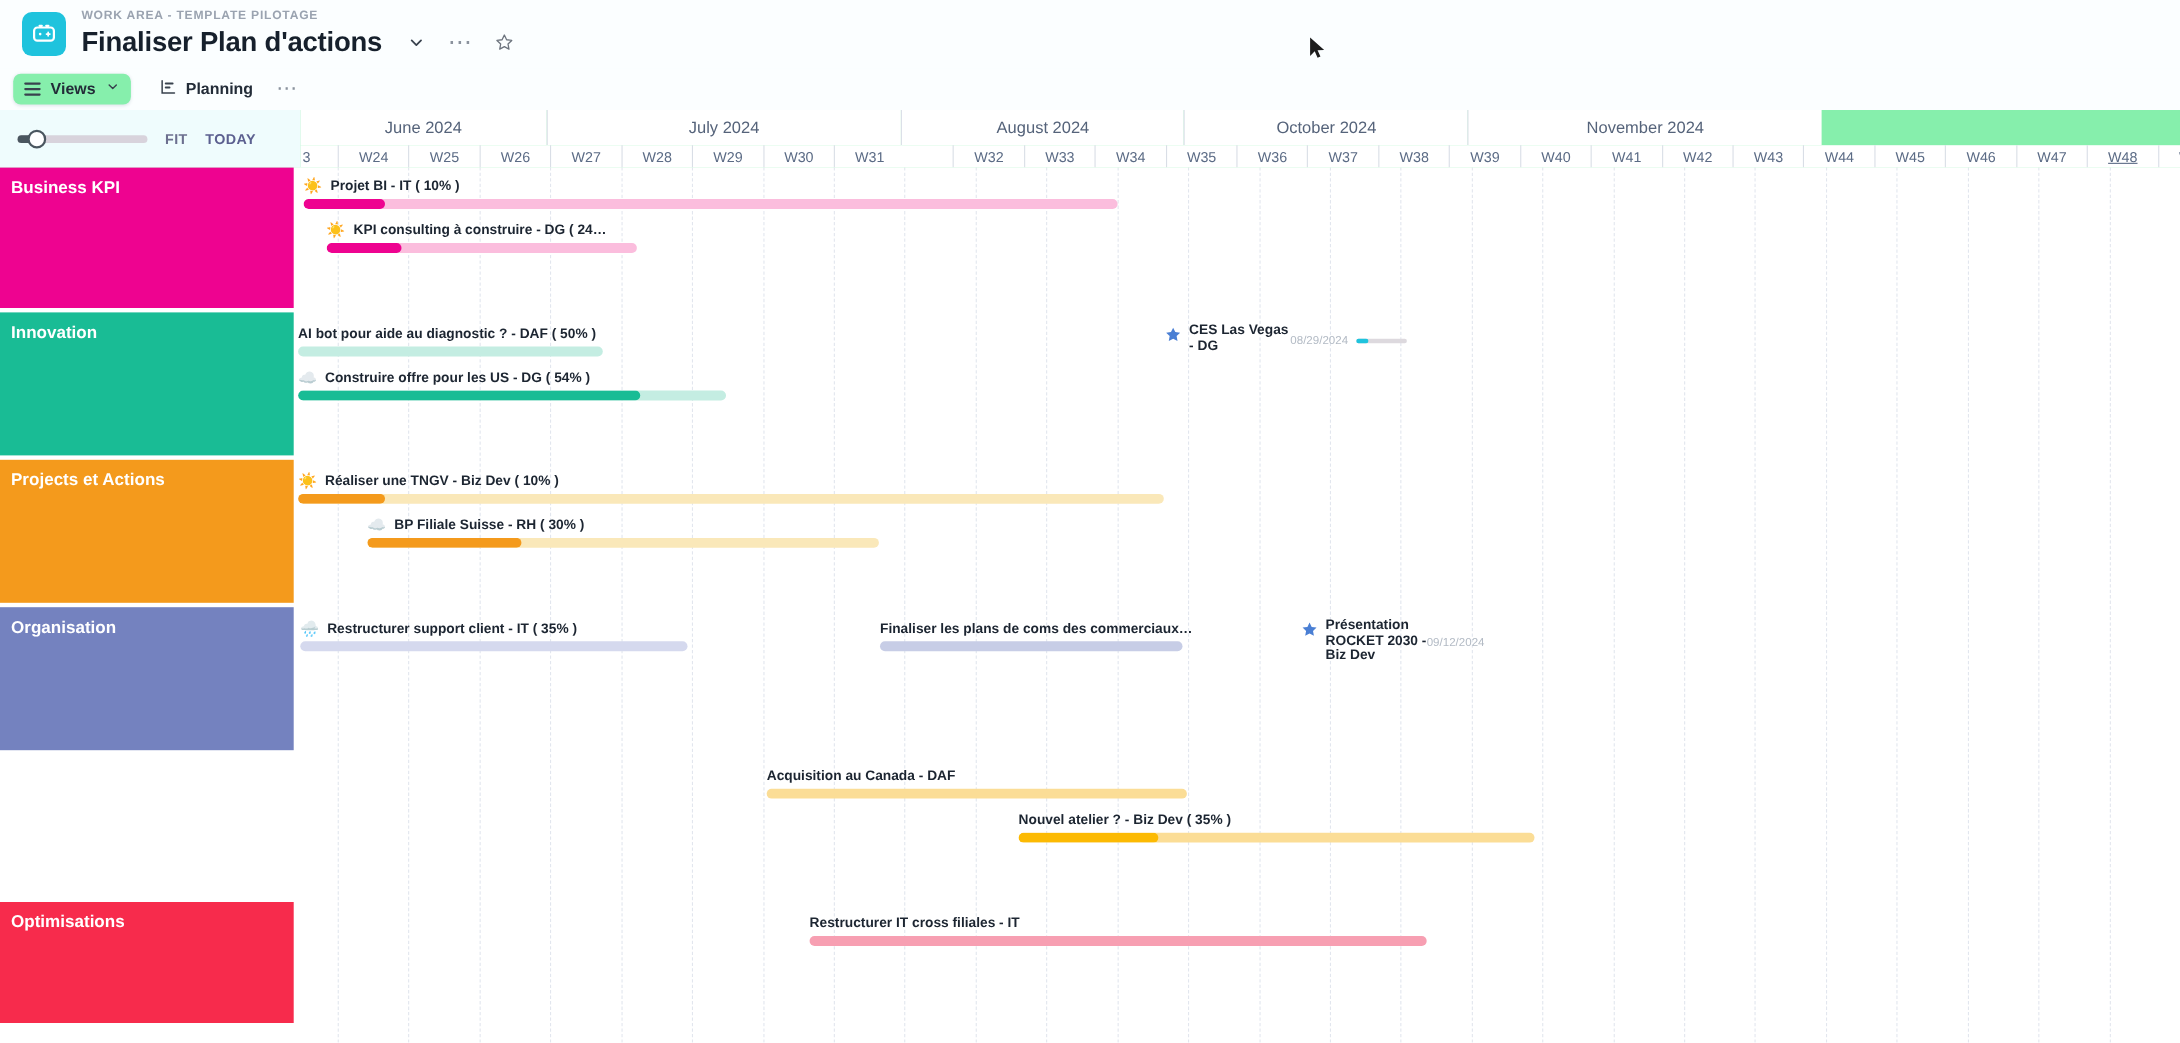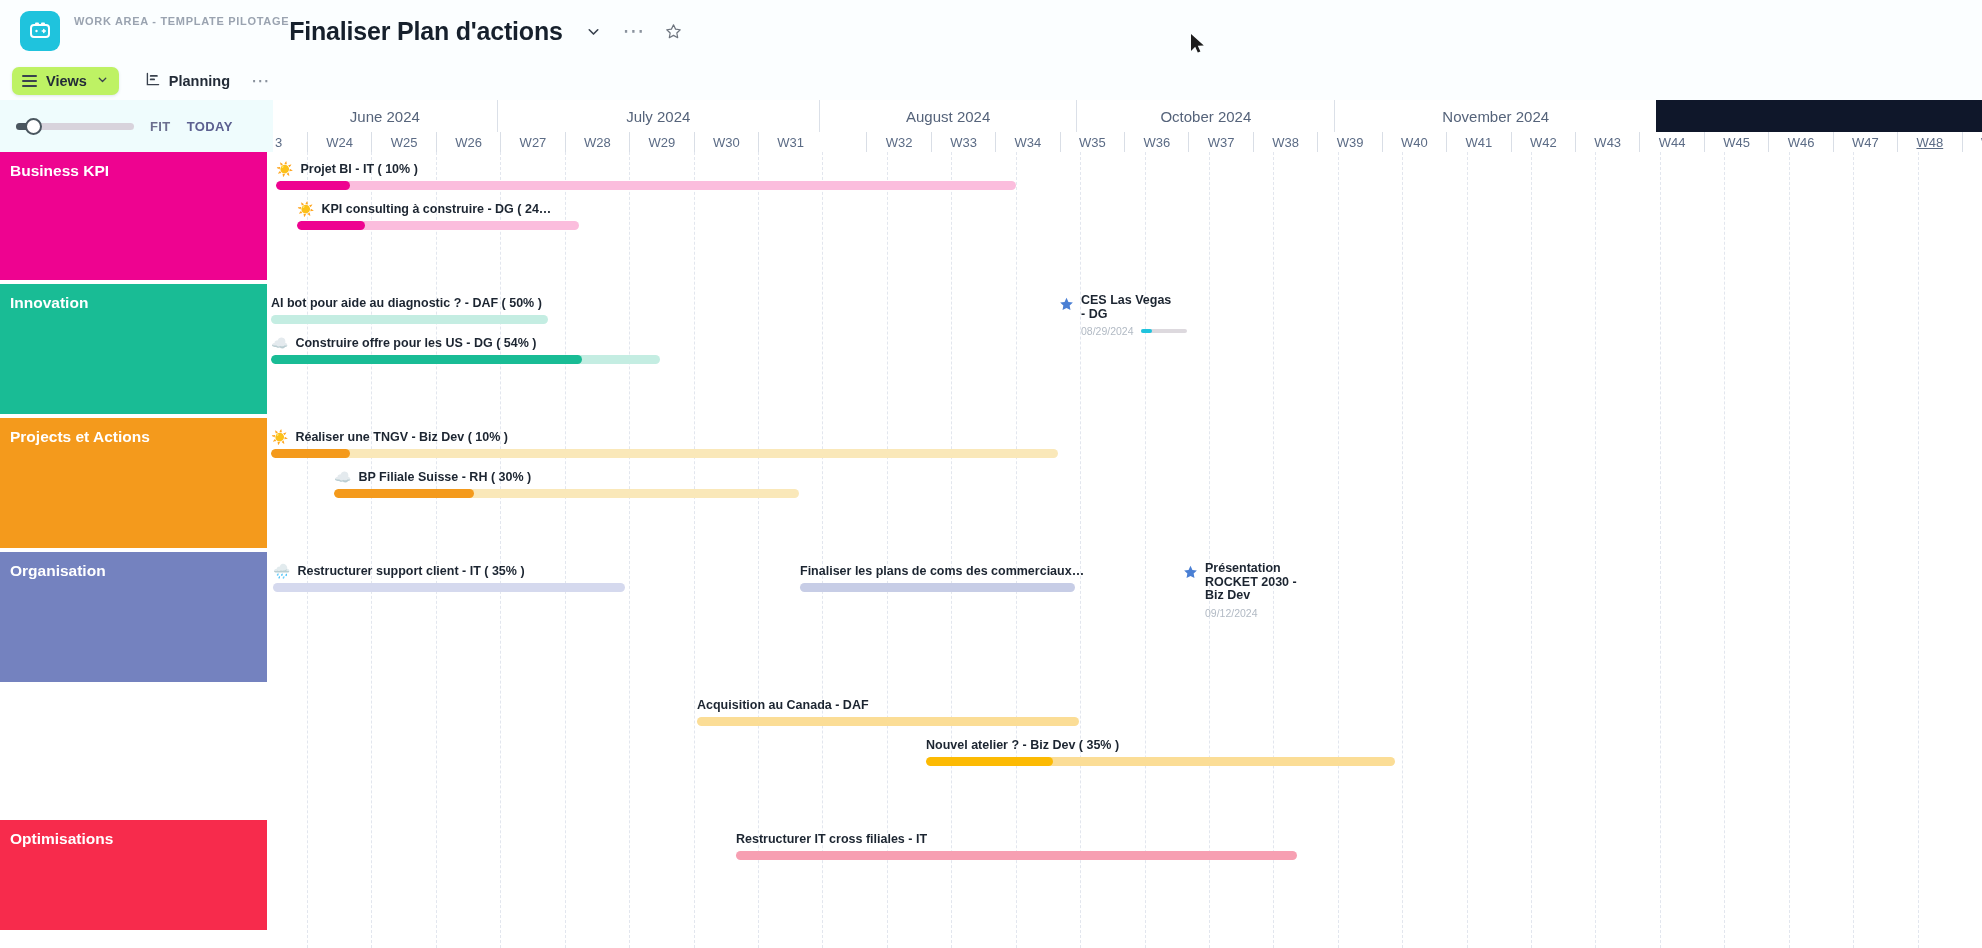--- a/index.html
+++ b/index.html
@@ -20,21 +20,21 @@
     position: relative;
   }
   .app-logo {
     width: 40px; height: 40px;
     border-radius: 9px;
     background: #1fc3dd;
     display: flex; align-items: center; justify-content: center;
     flex: 0 0 auto;
   }
   .app-logo svg { display:block; }
-  .title-block { margin-left: 14px; display: flex; justify-content: center; }
+  .title-block { margin-left: 14px; display: flex; flex-direction: column; justify-content: center; }
   .breadcrumb {
     font-size: 11px;
     letter-spacing: .7px;
     color: #9aa3b0;
     font-weight: 700;
     text-transform: uppercase;
     line-height: 14px;
   }
   .page-title {
     font-size: 25px;
@@ -66,41 +66,41 @@
     display: flex;
     align-items: center;
     padding: 0 12px;
     background: #fbfeff;
     gap: 6px;
   }
   .views-btn {
     display: flex; align-items: center; gap: 9px;
     padding: 5px 10px;
     border-radius: 7px;
-    background: #bef264;
+    background: #86efac;
     box-shadow: 0 1px 3px rgba(40,60,90,.13);
     cursor: pointer;
   }
   .views-btn .lbl { font-size: 14.5px; font-weight: 700; color: #232c38; }
   .hamburger { display:flex; flex-direction:column; gap:3px; width:15px; }
   .hamburger i { display:block; height:1.8px; background:#39424e; border-radius:2px; }
   .planning-btn {
     display:flex; align-items:center; gap: 8px;
     padding: 5px 8px; margin-left: 12px; cursor: pointer;
   }
   .planning-btn .lbl { font-size: 14.5px; font-weight: 700; color: #232c38; }
   .viewbar .dots-btn { margin-left: 0; font-size: 19px; }
 
   
   .chart-wrap { position: relative; height: calc(948px - 100px); }
 
   .tl-header {
     position: absolute; top: 0; left: 0; right: 0;
     height: 52px;
-    background: #0f172a;
+    background: #86efac;
     z-index: 6;
   }
   .tl-corner {
     position: absolute; left: 0; top: 0;
     width: 273px; height: 52px;
     background: #effcfd;
     display: flex; align-items: center;
     padding-left: 16px;
     gap: 16px;
     z-index: 7;
@@ -203,21 +203,21 @@
     overflow: hidden;
   }
   .bar-inner {
     position: absolute; left:0; top:0; bottom:0;
     border-radius: 6px;
   }
 
   
   .milestone { position: absolute; display: flex; gap: 6px; align-items: flex-start; }
   .ms-star { flex: 0 0 auto; margin-top: 2px; }
-  .ms-text { display:flex; flex-direction: column; }
+  .ms-text { display:flex; }
   .ms-title {
     font-size: 12.5px; font-weight: 700; color:#1c2531; line-height: 13.5px;
     max-width: 92px;
   }
   .ms-sub { display:flex; align-items:center; gap:7px; margin-top: 4px; }
   .ms-date { font-size: 10.5px; color:#b2bac4; line-height: 12px; }
   .ms-prog { position: relative; width: 46px; height: 4px; border-radius:3px; background:#ddd9de; }
   .ms-prog i { position:absolute; left:0; top:0; bottom:0; width: 11px; border-radius:3px; background:#1fc3dd; }
 
   .cursor-arrow { position: absolute; z-index: 40; pointer-events:none; }

